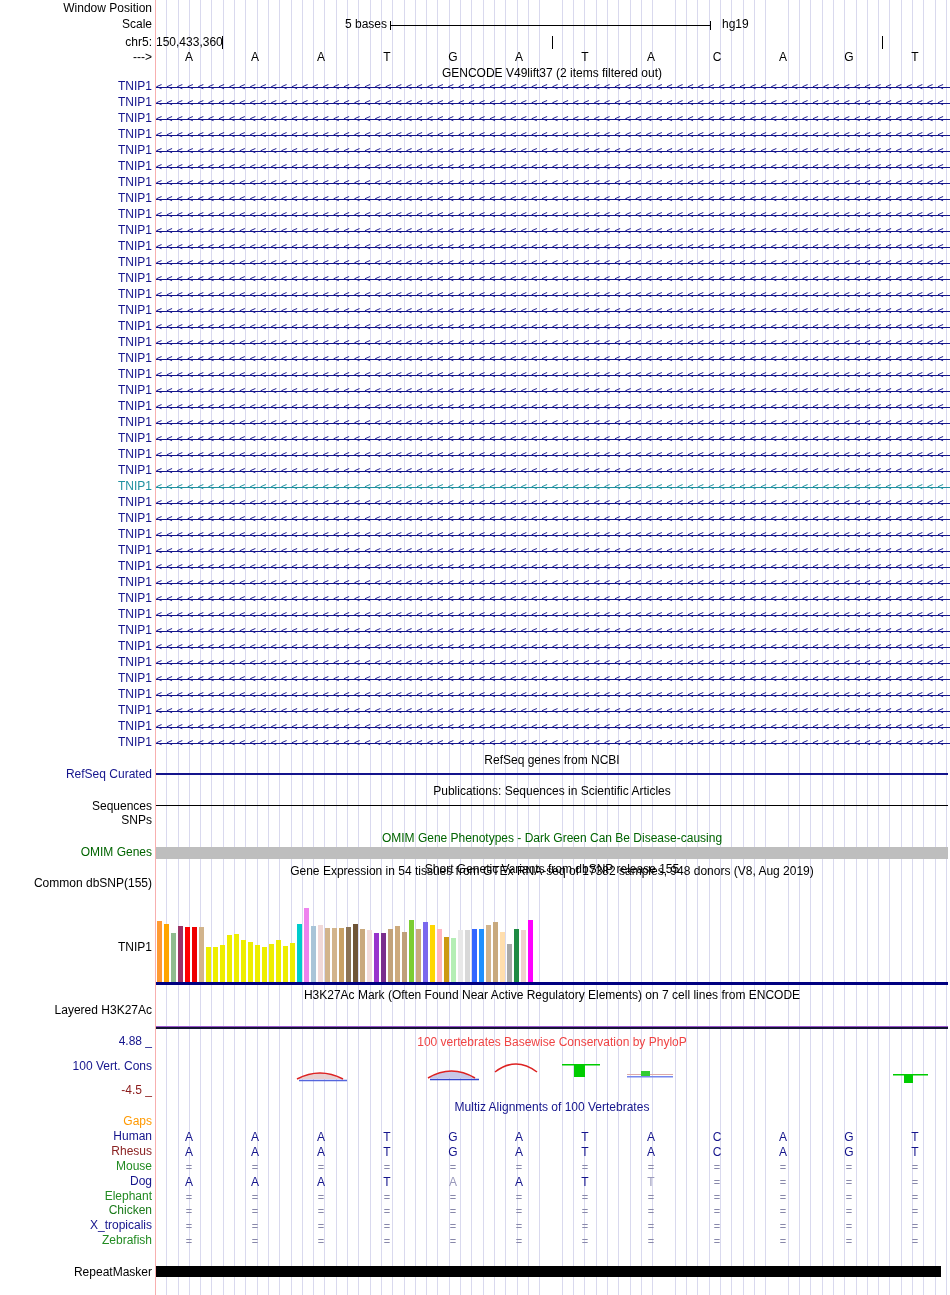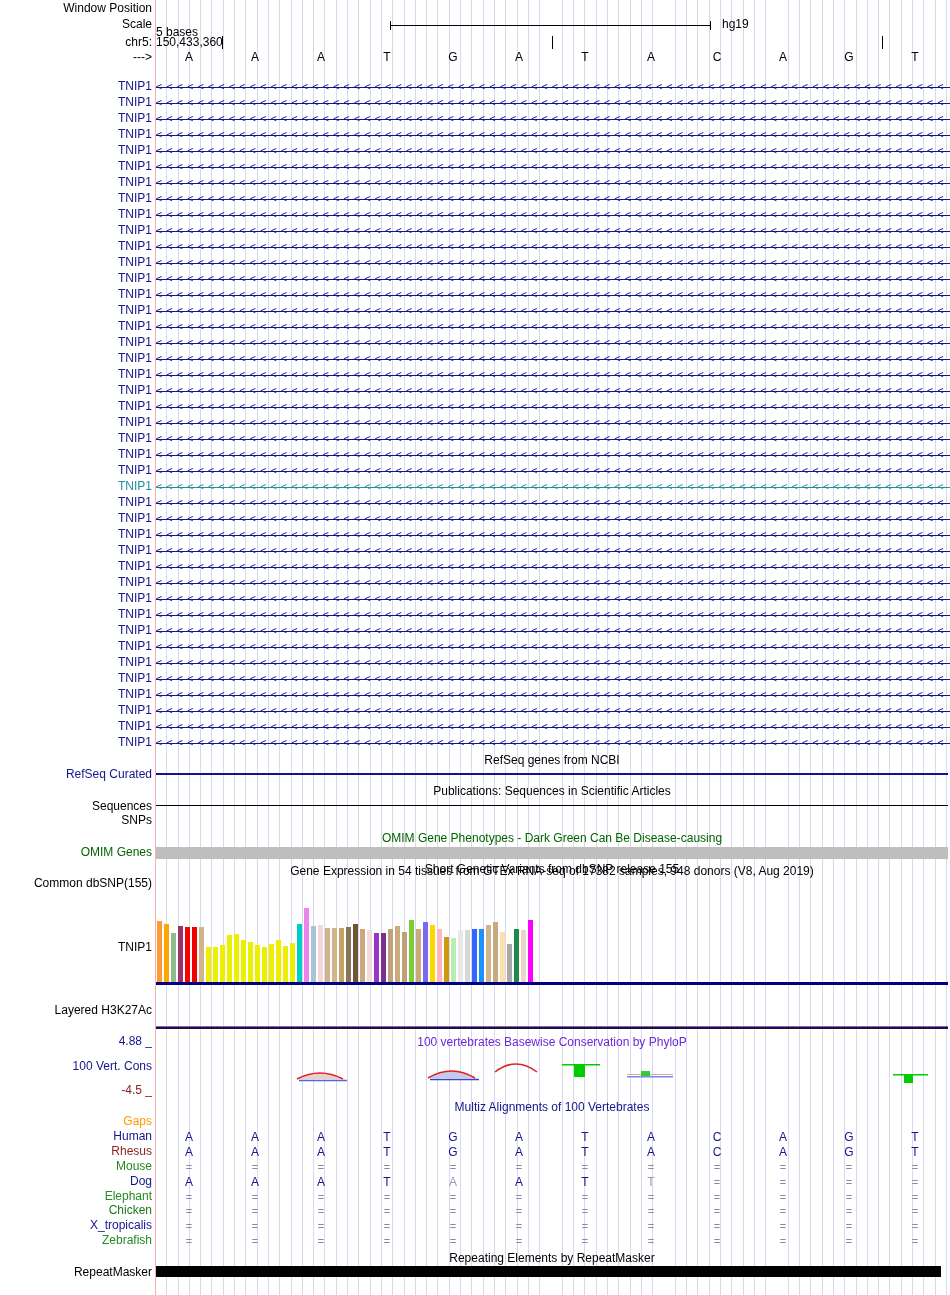--- a/index.html
+++ b/index.html
@@ -10,24 +10,24 @@
   #left-edge{position:absolute;left:155px;top:0;width:1px;height:1295px;background:#F8AFAF;}
   .lbl{position:absolute;left:0;width:152px;text-align:right;height:15px;line-height:15px;white-space:nowrap;}
   .title{position:absolute;left:156px;width:792px;text-align:center;height:15px;line-height:15px;white-space:nowrap;}
   .l-wp{top:1px}.l-scale{top:17px}.l-chr{top:35px}.l-dir{top:50px}
   .l-refseq{top:767px;color:#14148C}.l-seq{top:799px}.l-snps{top:813px}
   .l-omim{top:845px;color:#006400}.l-dbsnp{top:876px}.l-gtex{top:940px}
   .l-h3k{top:1003px}.l-consmax{top:1034px;color:#14148C}.l-conslbl{top:1059px;color:#14148C}
   .l-consmin{top:1083px;color:#8B1A1A}.l-repeat{top:1265px}
   .t-gencode{top:66px}.t-refseq{top:753px}.t-pubs{top:784px}
   .t-omim{top:831px;color:#006400}.t-dbsnp{top:862px}.t-gtex{top:864px}
-  .t-h3k{top:988px}.t-cons{top:1035px;color:#6d28d9}.t-multiz{top:1100px;color:#14148C}.t-repeat{top:1251px}
+  .t-h3k{top:988px}.t-cons{top:1035px;color:#ef4444}.t-multiz{top:1100px;color:#14148C}.t-repeat{top:1251px}
   .wp-value{position:absolute;left:156px;width:792px;top:1px;height:15px;line-height:15px;
        text-align:center;white-space:pre;}
-  .scale-value{position:absolute;left:156px;width:231px;top:25px;height:15px;line-height:15px;}
+  .scale-value{position:absolute;left:156px;width:231px;top:17px;height:15px;line-height:15px;text-align:right;}
   .assembly{position:absolute;left:722px;top:17px;height:15px;line-height:15px;}
   .ruler-line{position:absolute;left:390px;width:320px;top:25px;height:1px;background:#000;}
   .rtick{position:absolute;width:1px;height:9px;top:21px;background:#000;}
   .rt-l{left:390px}.rt-r{left:710px}
   .ctick{position:absolute;width:1px;height:13px;top:36px;background:#000;}
   .ct-1{left:222px}.ct-2{left:552px}.ct-3{left:882px}
   .coord{position:absolute;left:156px;top:35px;height:14px;line-height:14px;text-align:left;white-space:nowrap;}
   .coord1{width:394px}.coord2{width:724px}
   .ln{position:absolute;left:156px;width:792px;}
   .ln-refseq{top:773px;height:2px;background:#14148C}
@@ -73,28 +73,29 @@
       <div class="base-cell" style="position: absolute; left: 420px; top: 50px;">G</div>
       <div class="base-cell" style="position: absolute; left: 486px; top: 50px;">A</div>
       <div class="base-cell" style="position: absolute; left: 552px; top: 50px;">T</div>
       <div class="base-cell" style="position: absolute; left: 618px; top: 50px;">A</div>
       <div class="base-cell" style="position: absolute; left: 684px; top: 50px;">C</div>
       <div class="base-cell" style="position: absolute; left: 750px; top: 50px;">A</div>
       <div class="base-cell" style="position: absolute; left: 816px; top: 50px;">G</div>
       <div class="base-cell" style="position: absolute; left: 882px; top: 50px;">T</div>
     </div>
 
+  <div class="title t-gencode">GENCODE V49lift37 (2 items filtered out)</div>
   <div class="title t-pubs">Publications: Sequences in Scientific Articles</div>
   <div class="title t-refseq">RefSeq genes from NCBI</div>
   <div class="title t-omim">OMIM Gene Phenotypes - Dark Green Can Be Disease-causing</div>
   <div class="title t-dbsnp">Short Genetic Variants from dbSNP release 155</div>
   <div class="title t-gtex">Gene Expression in 54 tissues from GTEx RNA-seq of 17382 samples, 948 donors (V8, Aug 2019)</div>
+  <div class="title t-h3k">H3K27Ac Mark (Often Found Near Active Regulatory Elements) on 7 cell lines from ENCODE</div>
   <div class="title t-cons">100 vertebrates Basewise Conservation by PhyloP</div>
   <div class="title t-multiz">Multiz Alignments of 100 Vertebrates</div>
-  <div class="title t-repeat">Repeating Elements by RepeatMasker</div>
 
   <div class="lbl l-refseq">RefSeq Curated</div>
   <div class="lbl l-seq">Sequences</div>
   <div class="lbl l-snps">SNPs</div>
   <div class="lbl l-omim">OMIM Genes</div>
   <div class="lbl l-dbsnp">Common dbSNP(155)</div>
   <div class="lbl l-gtex">TNIP1</div>
   <div class="lbl l-h3k">Layered H3K27Ac</div>
   <div class="lbl l-consmax">4.88 _</div>
   <div class="lbl l-conslbl">100 Vert. Cons</div>

